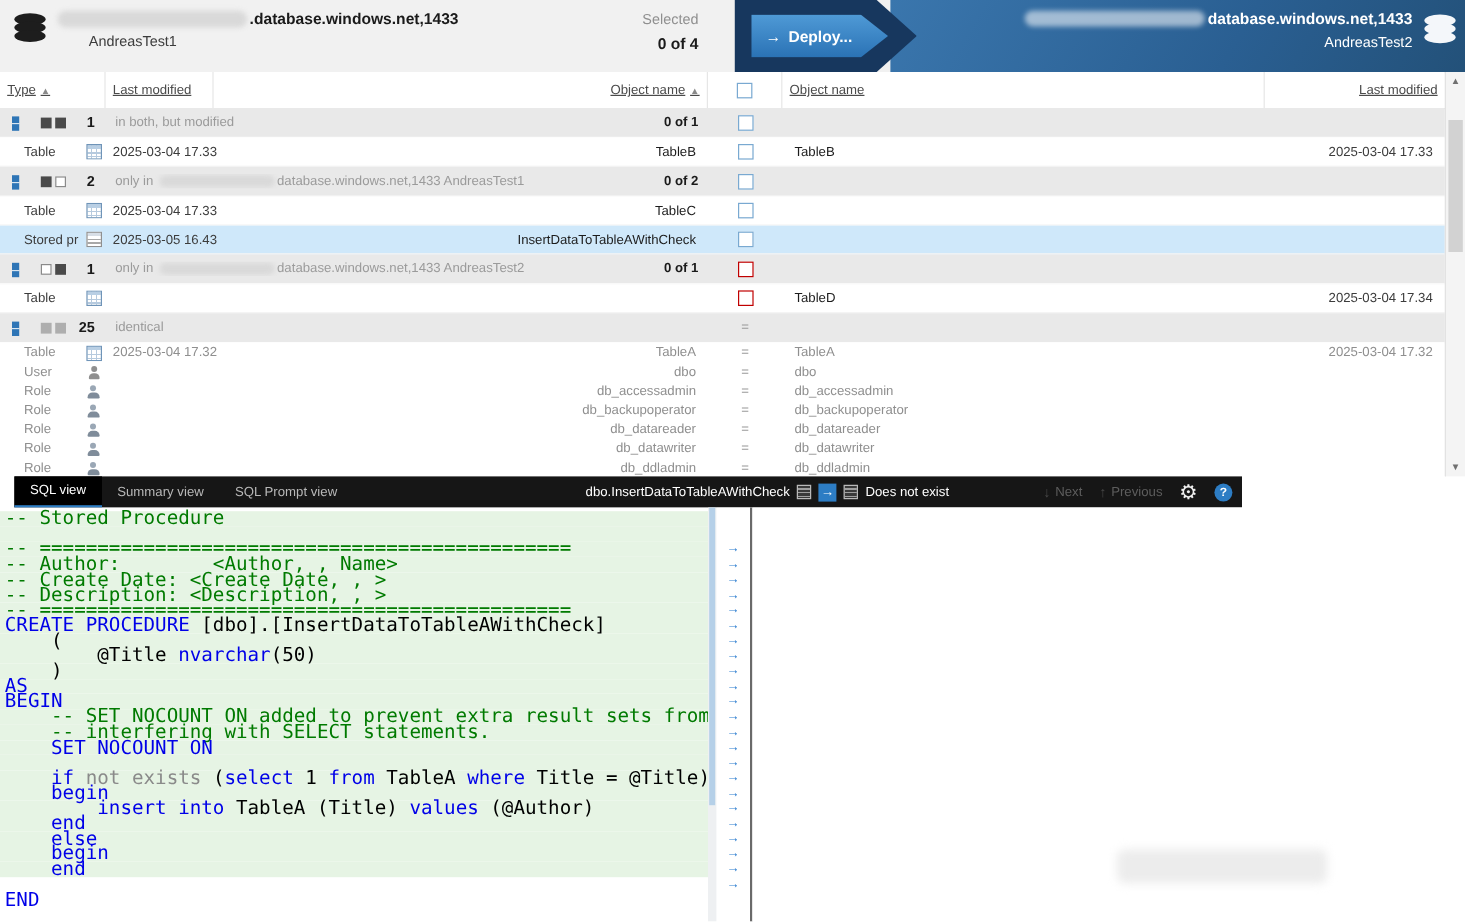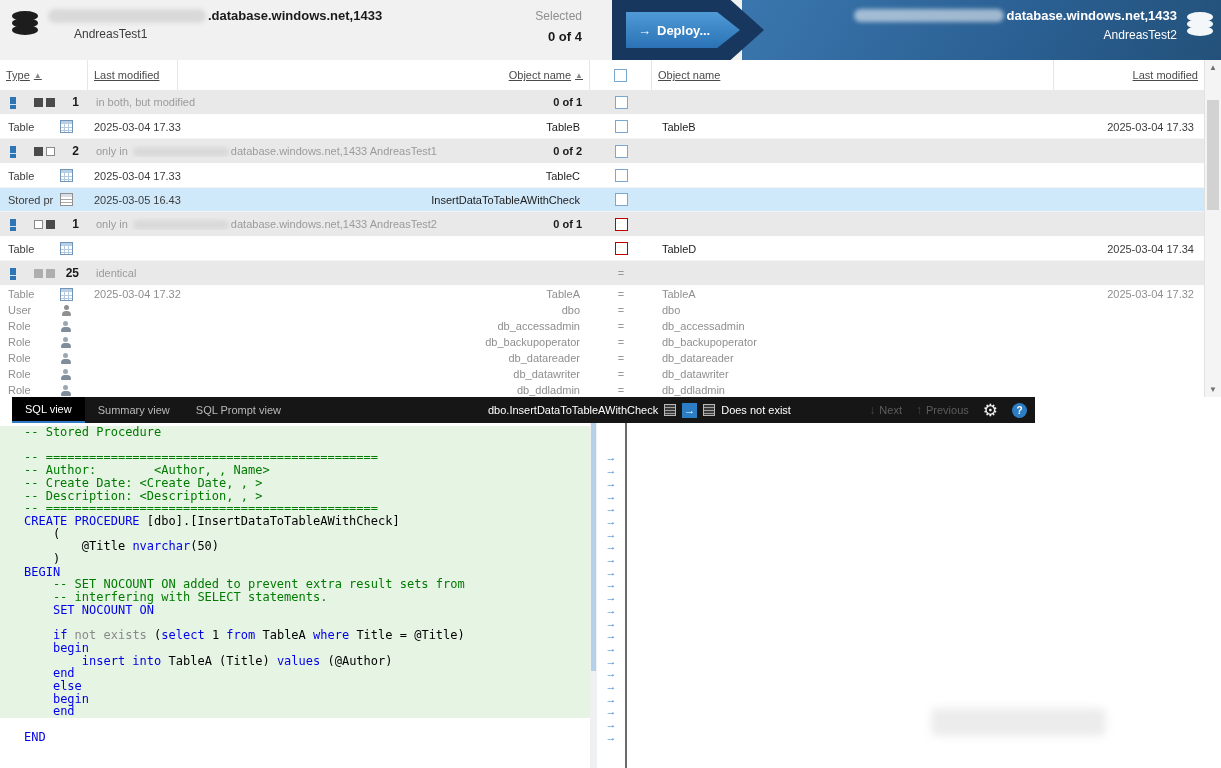--- a/index.html
+++ b/index.html
@@ -52,21 +52,21 @@
   .sq-e{background:#fff;border:1px solid #8a8a8a;}
   .sq-g{background:#aeaeae;}
   .gcount{font-size:12px;font-weight:bold;color:#1a1a1a;text-align:right;padding-right:5px;}
   .glabel{font-size:11px;color:#9b9b9b;padding-left:12px;white-space:nowrap;overflow:hidden;}
   .gsel{font-size:11px;font-weight:bold;color:#1a1a1a;text-align:right;padding-right:8px;}
   .gcheck{display:flex;justify-content:center;}
   .row{height:23px;border-bottom:1px solid #f4f4f4;background:#fff;}
   .row.selected{background:#cfe8fa;}
   .row.small{height:16px;border-bottom:none;color:#8f8f8f;}
   .row.small .c-lm,.row.small .c-nameL,.row.small .c-nameR,.row.small .c-lmR,.row.small .t-label{color:#8f8f8f;}
-  .c-type{display:flex;align-items:center;padding-left:8px;overflow:hidden;}
+  .c-type{display:flex;align-items:center;padding-left:20px;overflow:hidden;}
   .t-label{font-size:11px;color:#3c3c3c;width:52px;white-space:nowrap;overflow:hidden;flex:0 0 auto;}
   .c-lm{font-size:11px;color:#3c3c3c;padding-left:6px;white-space:nowrap;}
   .c-nameL{font-size:11px;color:#1c1c1c;text-align:right;padding-right:10px;white-space:nowrap;overflow:hidden;}
   .c-check{display:flex;justify-content:center;align-items:center;}
   .c-nameR{font-size:11px;color:#1c1c1c;padding-left:10px;white-space:nowrap;overflow:hidden;}
   .c-lmR{font-size:11px;color:#3c3c3c;text-align:right;padding-right:10px;white-space:nowrap;}
   .cb{width:13px;height:13px;border:1px solid #79a9d1;background:#fff;box-sizing:border-box;cursor:pointer;}
   .cb.red{border-color:#c00000;}
   .eq{font-size:11px;color:#9a9a9a;}
   
@@ -96,21 +96,21 @@
             background:repeating-linear-gradient(to bottom,transparent 0 2px,#9f9f9f 2px 3px),#3a3a3a;}
   .arrow-box{width:15px;height:15px;background:#2d7dc4;color:#fff;font-weight:bold;font-size:11px;display:flex;align-items:center;justify-content:center;}
   .navctl{position:absolute;right:8px;top:0;height:26px;display:flex;align-items:center;gap:14px;}
   .navbtn{font-size:11px;color:#5d5d5d;display:flex;align-items:center;gap:4px;cursor:pointer;}
   .navbtn .g{font-size:12px;color:#474747;}
   .gear{font-size:17px;color:#f0f0f0;cursor:pointer;line-height:1;}
   .help{width:15px;height:15px;border-radius:50%;background:#2d7dc4;color:#fff;font-size:10px;font-weight:bold;display:flex;align-items:center;justify-content:center;cursor:pointer;}
   
   .codearea{position:absolute;top:423px;left:0;width:1221px;height:345px;display:flex;background:#fff;}
   .pane-left{width:590px;height:100%;overflow:hidden;padding-top:3px;box-sizing:border-box;}
-  .code-line{font-family:"DejaVu Sans Mono",monospace;font-size:12px;line-height:12.7px;min-height:12.7px;white-space:pre;padding-left:24px;}
+  .code-line{font-family:"DejaVu Sans Mono",monospace;font-size:16px;line-height:12.7px;min-height:12.7px;white-space:pre;padding-left:4px;}
   .code-line.add{background:#e6f4e4;}
   .tok-c{color:#007a00;} .tok-k{color:#0000e8;} .tok-g{color:#8a8a8a;}
   .tok-s{color:#d22b2b;} .tok-m{color:#a31515;} .tok-d{color:#000;}
   .mini-scroll{width:7px;height:100%;background:#eef0f2;position:relative;}
   .mini-scroll .thumb{position:absolute;top:0;left:1px;width:5px;height:72%;background:#b5d0e8;}
   .gutter{width:28px;height:100%;padding-top:3px;box-sizing:border-box;background:#fff;}
   .gutter-line{font-size:11px;line-height:12.7px;min-height:12.7px;text-align:center;color:#2f7fd0;font-weight:bold;white-space:pre;}
   .divider{width:2px;height:100%;background:#6a6a6a;}
   .pane-right{flex:1;height:100%;position:relative;background:#fff;}
   .watermark{position:absolute;right:115px;bottom:32px;width:175px;height:28px;background:#ececec;border-radius:6px;filter:blur(4px);}
@@ -437,20 +437,21 @@
         <div class="code-line add"> </div>
         <div class="code-line add"><span class="tok-c">-- ==============================================</span></div>
         <div class="code-line add"><span class="tok-c">-- Author:        &lt;Author, , Name&gt;</span></div>
         <div class="code-line add"><span class="tok-c">-- Create Date: &lt;Create Date, , &gt;</span></div>
         <div class="code-line add"><span class="tok-c">-- Description: &lt;Description, , &gt;</span></div>
         <div class="code-line add"><span class="tok-c">-- ==============================================</span></div>
         <div class="code-line add"><span class="tok-k">CREATE PROCEDURE</span><span class="tok-d"> [dbo].[InsertDataToTableAWithCheck]</span></div>
         <div class="code-line add"><span class="tok-d">    (</span></div>
         <div class="code-line add"><span class="tok-d">        @Title </span><span class="tok-k">nvarchar</span><span class="tok-d">(50)</span></div>
         <div class="code-line add"><span class="tok-d">    )</span></div>
+        <div class="code-line add"><span class="tok-k">AS</span></div>
         <div class="code-line add"><span class="tok-k">BEGIN</span></div>
         <div class="code-line add"><span class="tok-c">    -- SET NOCOUNT ON added to prevent extra result sets from</span></div>
         <div class="code-line add"><span class="tok-c">    -- interfering with SELECT statements.</span></div>
         <div class="code-line add"><span class="tok-d">    </span><span class="tok-k">SET NOCOUNT ON</span></div>
         <div class="code-line add"> </div>
         <div class="code-line add"><span class="tok-d">    </span><span class="tok-k">if</span><span class="tok-d"> </span><span class="tok-g">not exists</span><span class="tok-d"> (</span><span class="tok-k">select</span><span class="tok-d"> 1 </span><span class="tok-k">from</span><span class="tok-d"> TableA </span><span class="tok-k">where</span><span class="tok-d"> Title = @Title)</span></div>
         <div class="code-line add"><span class="tok-d">    </span><span class="tok-k">begin</span></div>
         <div class="code-line add"><span class="tok-d">        </span><span class="tok-k">insert into</span><span class="tok-d"> TableA (Title) </span><span class="tok-k">values</span><span class="tok-d"> (@Author)</span></div>
         <div class="code-line add"><span class="tok-d">    </span><span class="tok-k">end</span></div>
         <div class="code-line add"><span class="tok-d">    </span><span class="tok-k">else</span></div>

